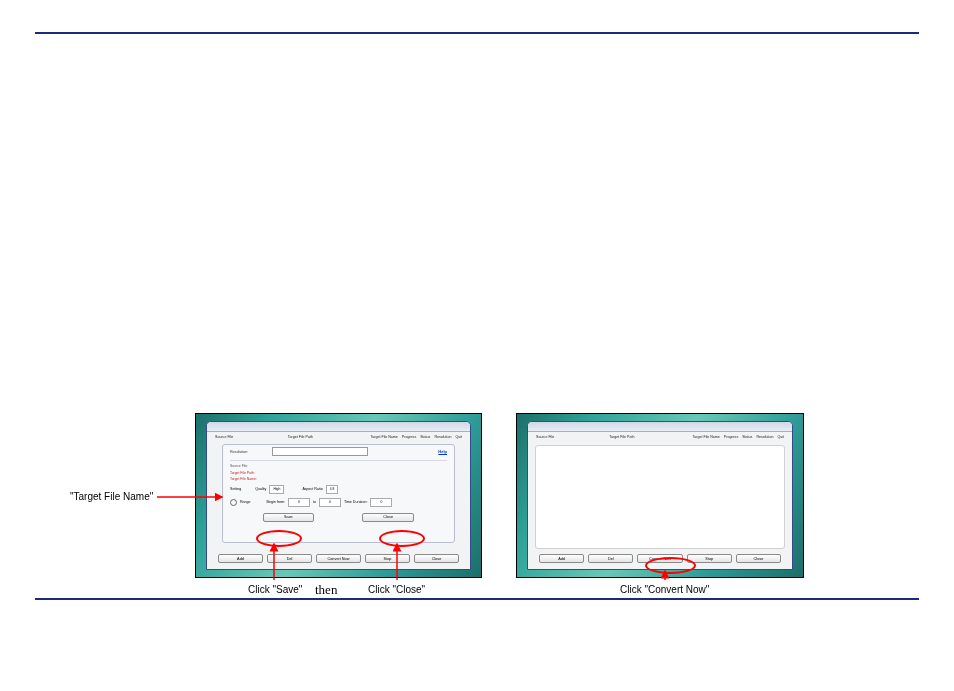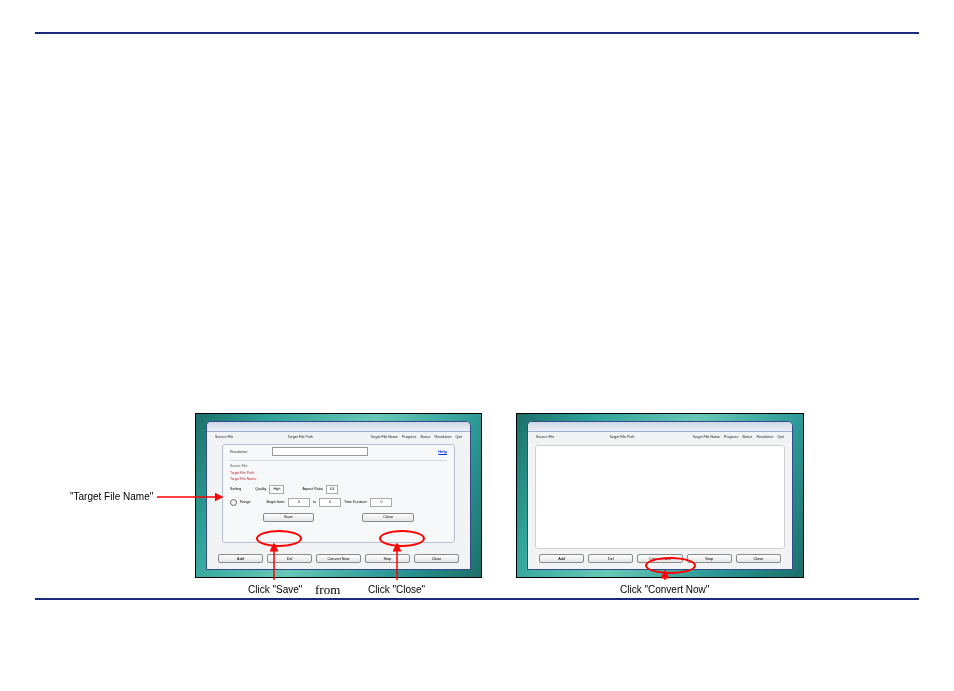--- a/index.html
+++ b/index.html
@@ -189,15 +189,15 @@
 
   <line x1="274" y1="580" x2="274" y2="544" stroke="#ff0000" stroke-width="1.5" marker-end="url(#arr)"></line>
 
   <line x1="397" y1="580" x2="397" y2="544" stroke="#ff0000" stroke-width="1.5" marker-end="url(#arr)"></line>
 
   <line x1="665" y1="580" x2="665" y2="571" stroke="#ff0000" stroke-width="1.5" marker-end="url(#arr)"></line>
 </svg>
 
 <div class="callout" style="left:70px; top:491px;">"Target File Name"</div>
 <div class="callout" style="left:248px; top:584px;">Click "Save"</div>
-<div class="then" style="left:315px; top:582px;">from</div>
+<div class="then" style="left:315px; top:582px;">then</div>
 <div class="callout" style="left:368px; top:584px;">Click "Close"</div>
 <div class="callout" style="left:620px; top:584px;">Click "Convert Now"</div>
 
 </body></html>

